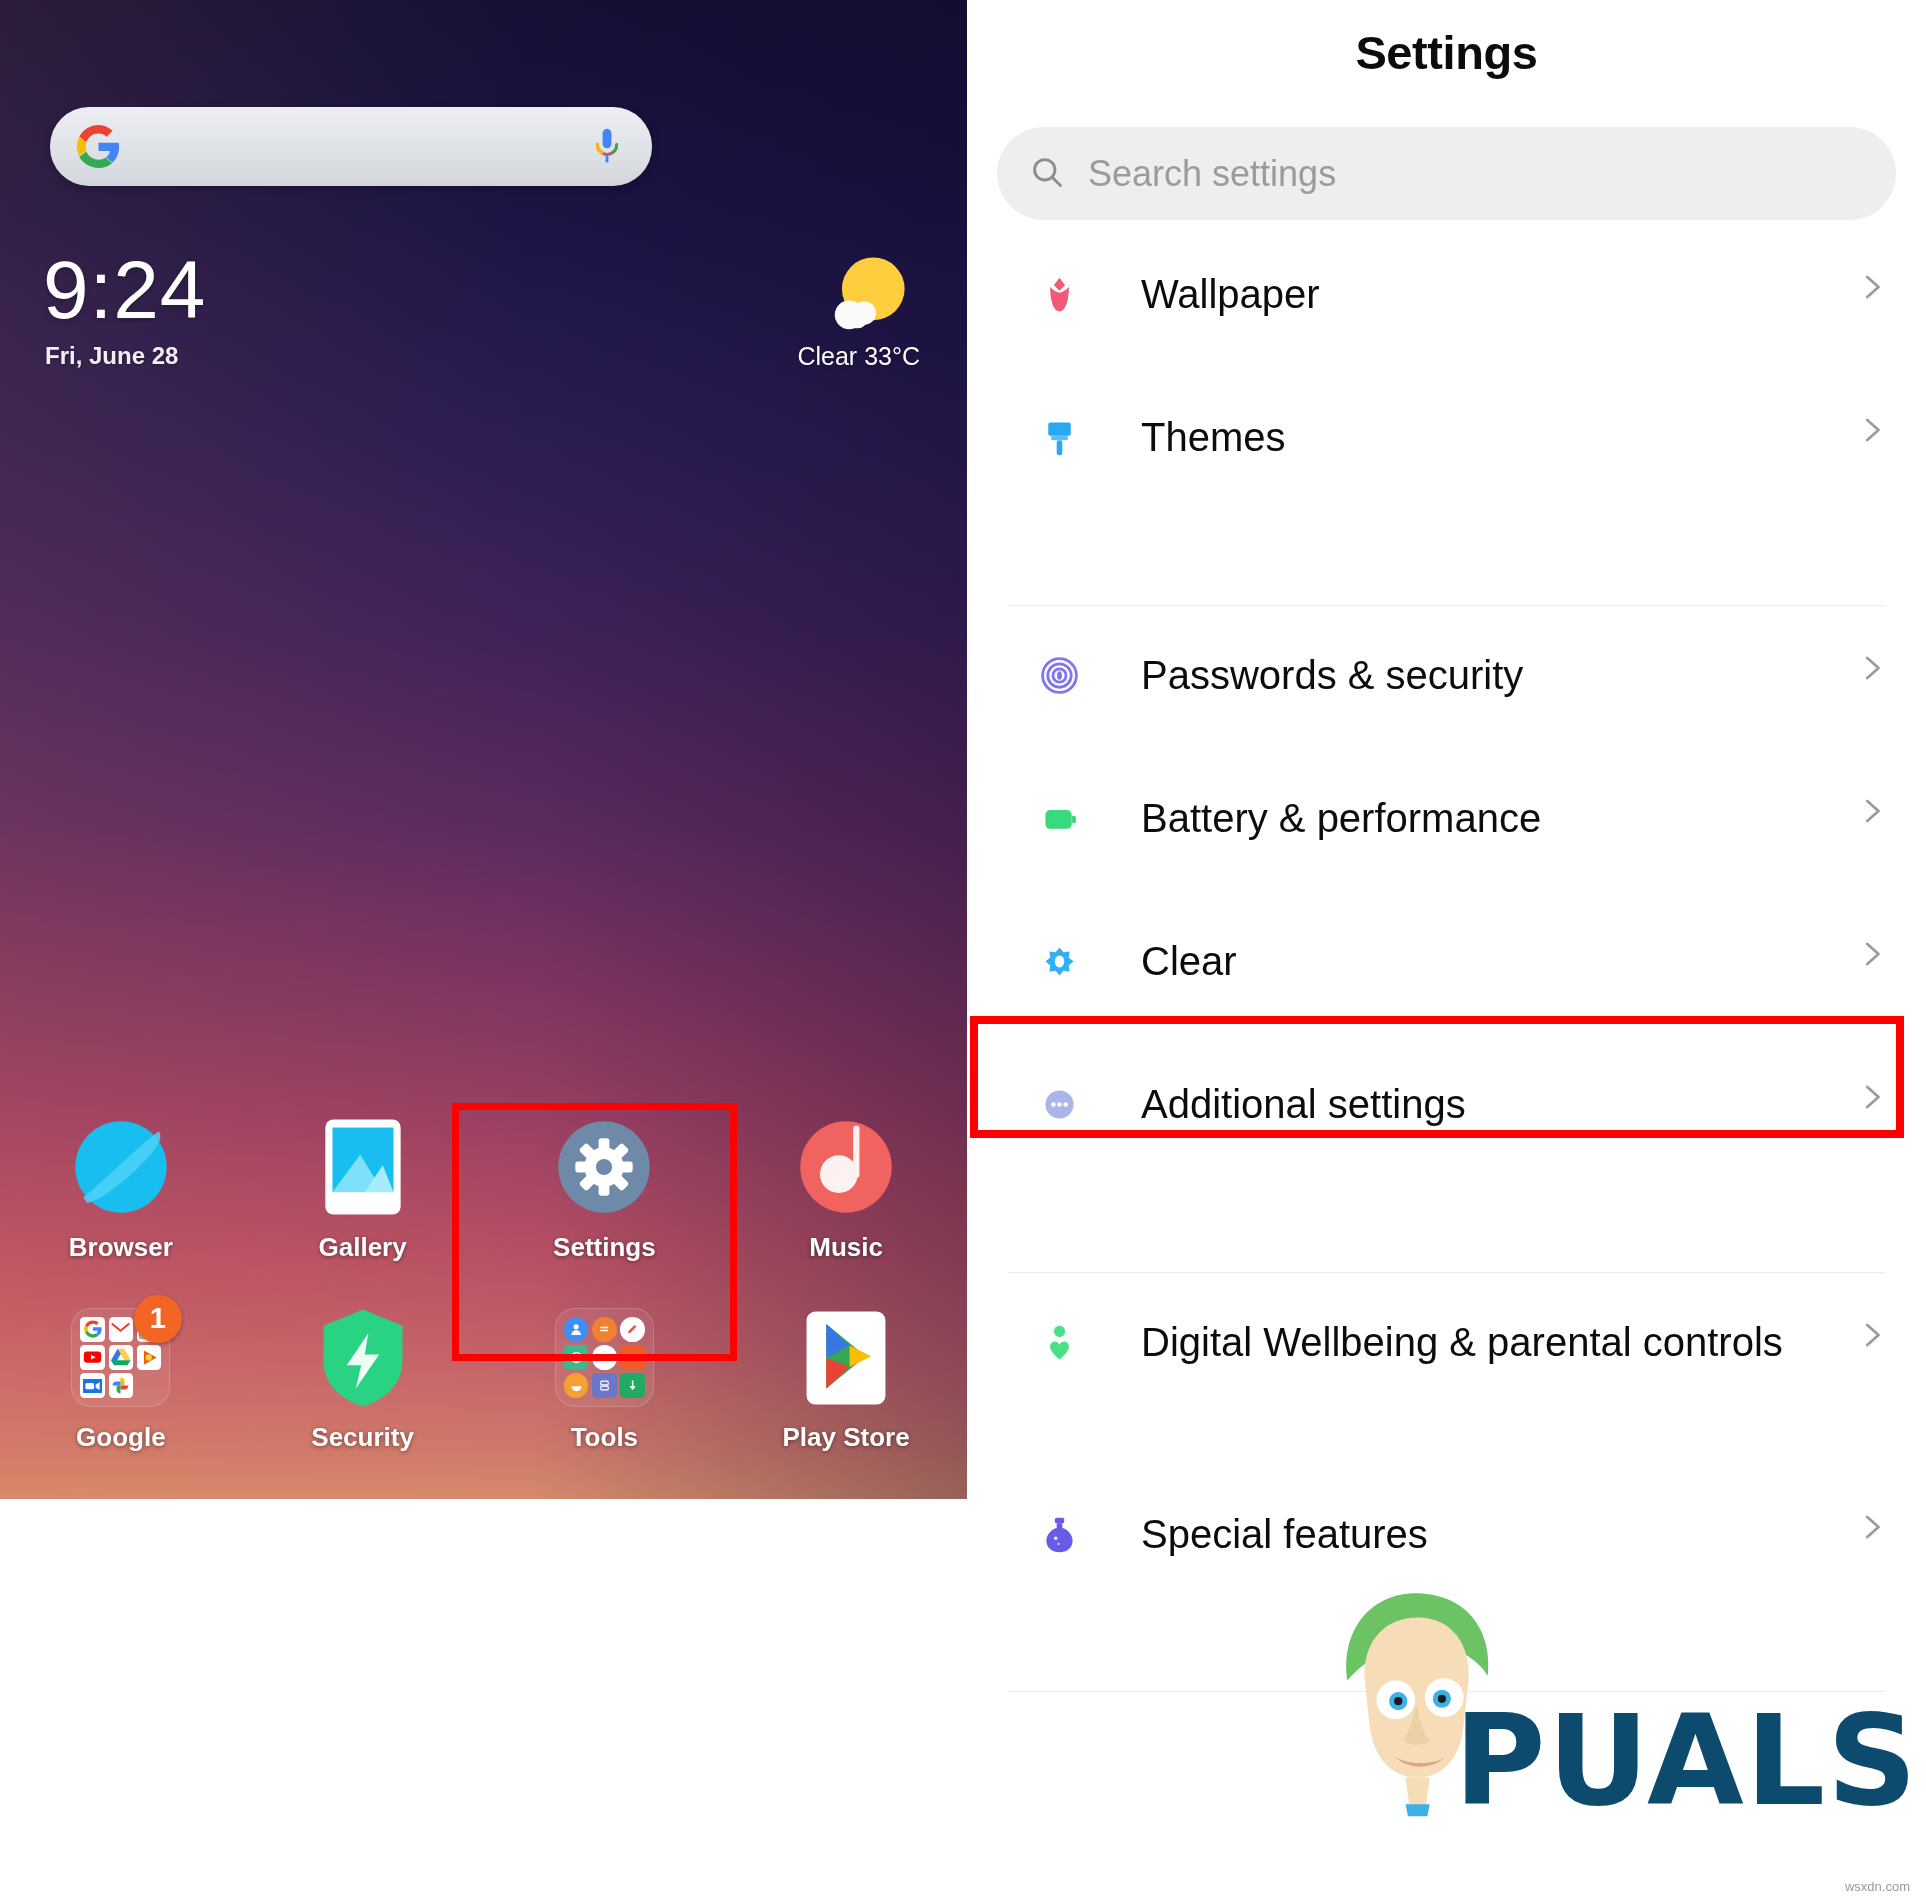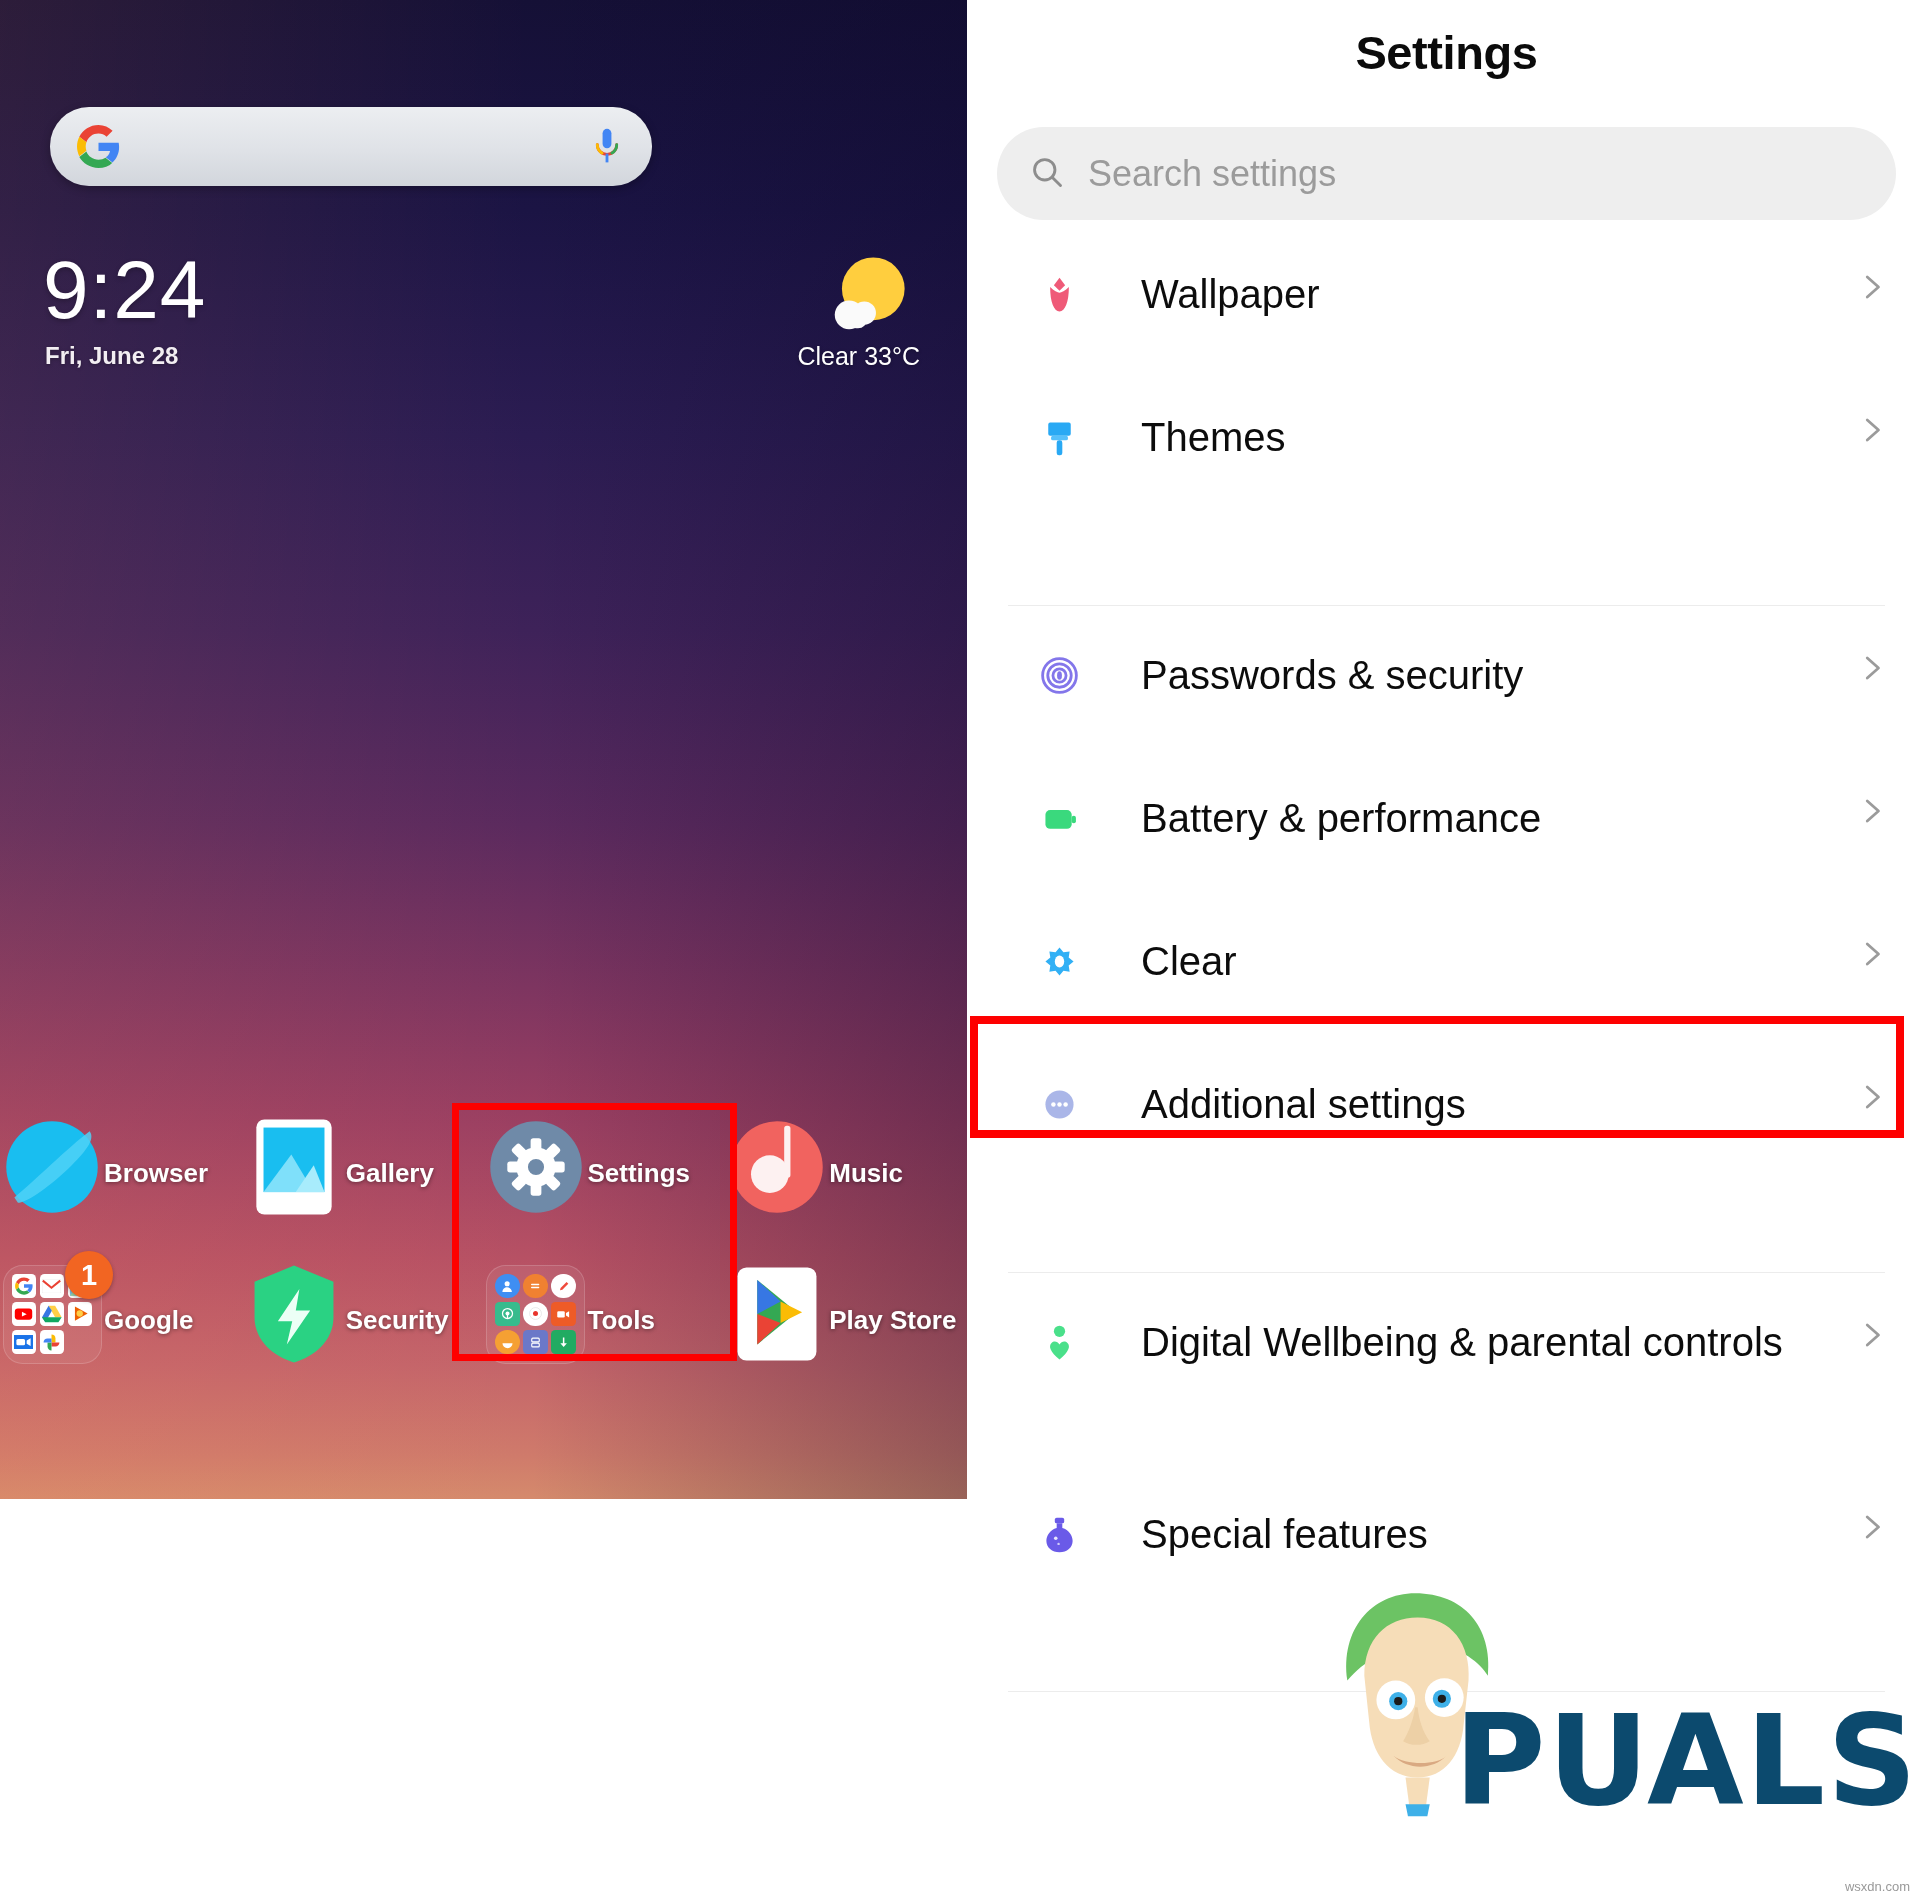--- a/index.html
+++ b/index.html
@@ -58,21 +58,21 @@
   
   .weather-ico { position:absolute; right:57px; top:253px; width:86px; height:86px; z-index:3;}
   .weather-txt { position:absolute; right:47px; top:342px; z-index:3; color:#fff; font-size:25px;
                  text-shadow:0 0.9px 3.6px rgba(0,0,0,.3); white-space:nowrap;}
 
   
   .grid {
     position:absolute; left:0; top:1115px; width:967px; z-index:2;
     display:grid; grid-template-columns: repeat(4, 1fr); row-gap: 43px;
   }
-  .cell { display:flex; flex-direction:row; align-items:center; }
+  .cell { display:flex; flex-direction:column; align-items:center; }
   .cell .ico { width:104px; height:104px; display:flex; align-items:center; justify-content:center; position:relative;}
   .cell .lbl {
     margin-top: 12.5px; color:#fff; font-size:26px; font-weight:700;
     text-shadow: 0 0.9px 4.5px rgba(0,0,0,.45); white-space:nowrap;
   }
 
   
   .folder {
     width:99px; height:99px; border-radius:19.7px;
     background: rgba(255,255,255,0.07);

